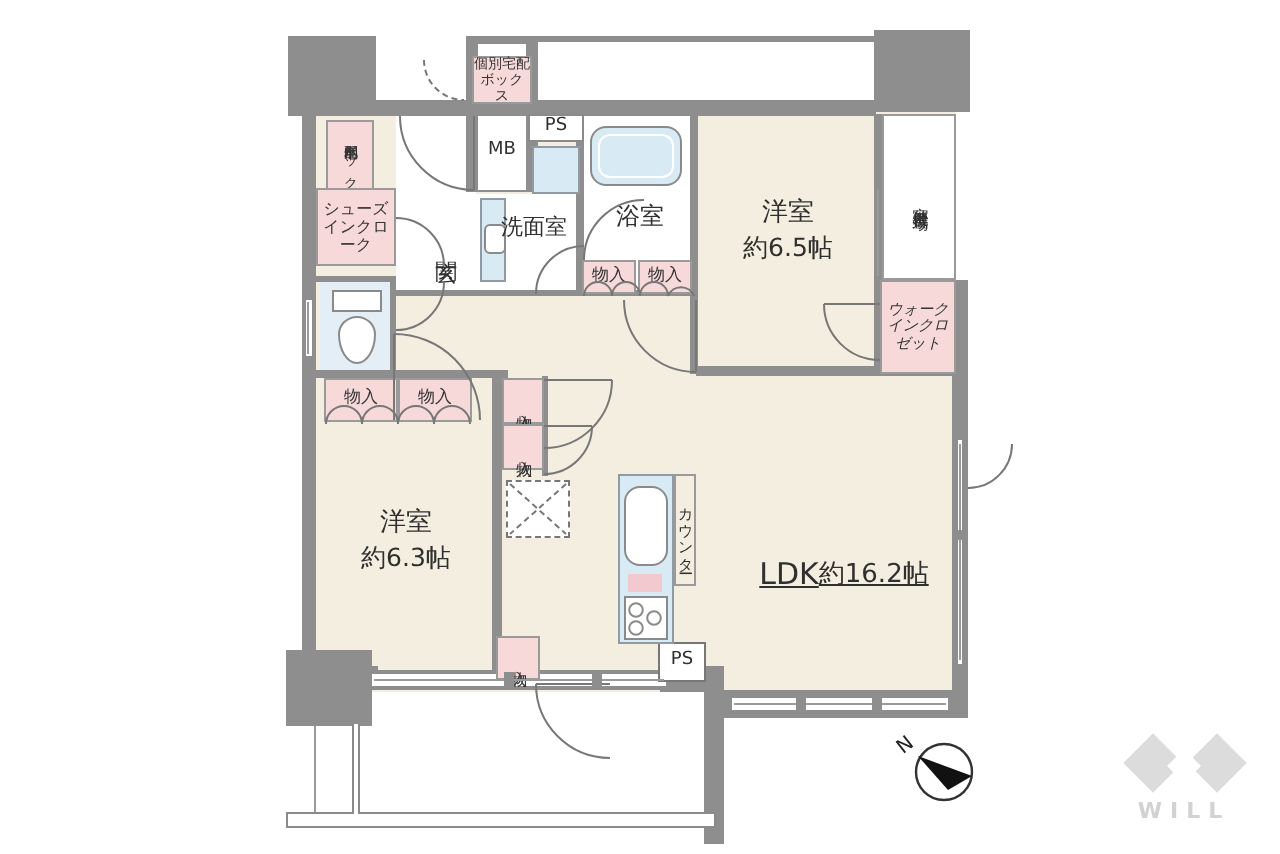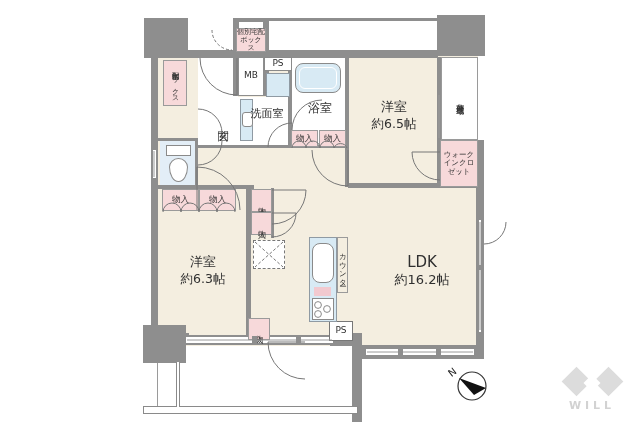--- a/index.html
+++ b/index.html
@@ -68,20 +68,23 @@
   <div class="winv" style="left:477px;top:220px;width:6px;height:112px;"></div>
   <div class="winv" style="left:437px;top:93px;width:4px;height:45px;"></div>
   <div class="winv" style="left:151px;top:150px;width:7px;height:28px;"></div>
 
   <div class="pink" style="left:163px;top:60px;width:24px;height:46px;font-size:7px;">
     <span class="vert" style="letter-spacing:0;">個別宅配ボックス</span>
   </div>
   <div class="pink" style="left:236px;top:28px;width:30px;height:24px;font-size:7px;z-index:5;">
     <span>個別宅配ボックス</span>
   </div>
+  <div class="pink" style="left:158px;top:94px;width:40px;height:39px;font-size:8px;">
+    <span>シューズインクローク</span>
+  </div>
   <div class="pink" style="left:162px;top:189px;width:37px;height:22px;font-size:8.5px;">
     <span>物入</span>
   </div>
   <div class="pink" style="left:199px;top:189px;width:37px;height:22px;font-size:8.5px;">
     <span>物入</span>
   </div>
   <div class="pink" style="left:291px;top:130px;width:27px;height:17px;font-size:8.5px;">
     <span>物入</span>
   </div>
   <div class="pink" style="left:319px;top:130px;width:27px;height:17px;font-size:8.5px;">
@@ -89,21 +92,21 @@
   </div>
   <div class="pink" style="left:251px;top:189px;width:21px;height:23px;font-size:8px;">
     <span class="vert" style="letter-spacing:0;">物入</span>
   </div>
   <div class="pink" style="left:251px;top:212px;width:21px;height:23px;font-size:8px;">
     <span class="vert" style="letter-spacing:0;">物入</span>
   </div>
   <div class="pink" style="left:248px;top:318px;width:22px;height:22px;font-size:8px;">
     <span class="vert" style="letter-spacing:0;">物入</span>
   </div>
-  <div class="pink" style="left:440px;top:140px;width:38px;height:47px;font-size:7.5px;">
+  <div class="pink" style="left:440px;top:140px;width:38px;height:47px;font-size:7.5px;font-style:italic;">
     <span>ウォークインクロゼット</span>
   </div>
 
   <div class="white" style="left:264px;top:57px;width:28px;height:14px;border:1px solid #8a8a8a;box-sizing:border-box;"></div>
   <div class="lbl" style="left:264px;top:57px;width:28px;height:14px;font-size:9px;">
       <span>PS</span>
     </div>
   <div class="blue" style="left:266px;top:73px;width:24px;height:24px;"></div>
   <div class="lbl" style="left:239px;top:57px;width:24px;height:38px;font-size:9px;">
       <span>MB</span>
@@ -144,21 +147,21 @@
       <span>室外機置場</span>
     </div>
   <div class="lbl" style="left:353px;top:95px;width:82px;height:42px;font-size:13px;flex-direction:column;">
     <span>洋室</span>
     <span style="font-size:12.5px;">約6.5帖</span>
   </div>
   <div class="lbl" style="left:162px;top:250px;width:82px;height:42px;font-size:13px;flex-direction:column;">
     <span>洋室</span>
     <span style="font-size:12.5px;">約6.3帖</span>
   </div>
-  <div class="lbl" style="left:377px;top:249px;width:90px;height:44px;font-size:15px;flex-direction:column;">
+  <div class="lbl" style="left:377px;top:266px;width:90px;height:44px;font-size:15px;flex-direction:row;text-decoration:underline;">
     <span>LDK</span>
     <span style="font-size:13px;">約16.2帖</span>
   </div>
   <div class="lbl vert" style="left:336px;top:238px;width:13px;height:54px;font-size:7.5px;">
       <span style="letter-spacing:0;">カウンター</span>
     </div>
 
   <svg width="640" height="427">
 
     <g stroke="#777" fill="none" stroke-width="1">

